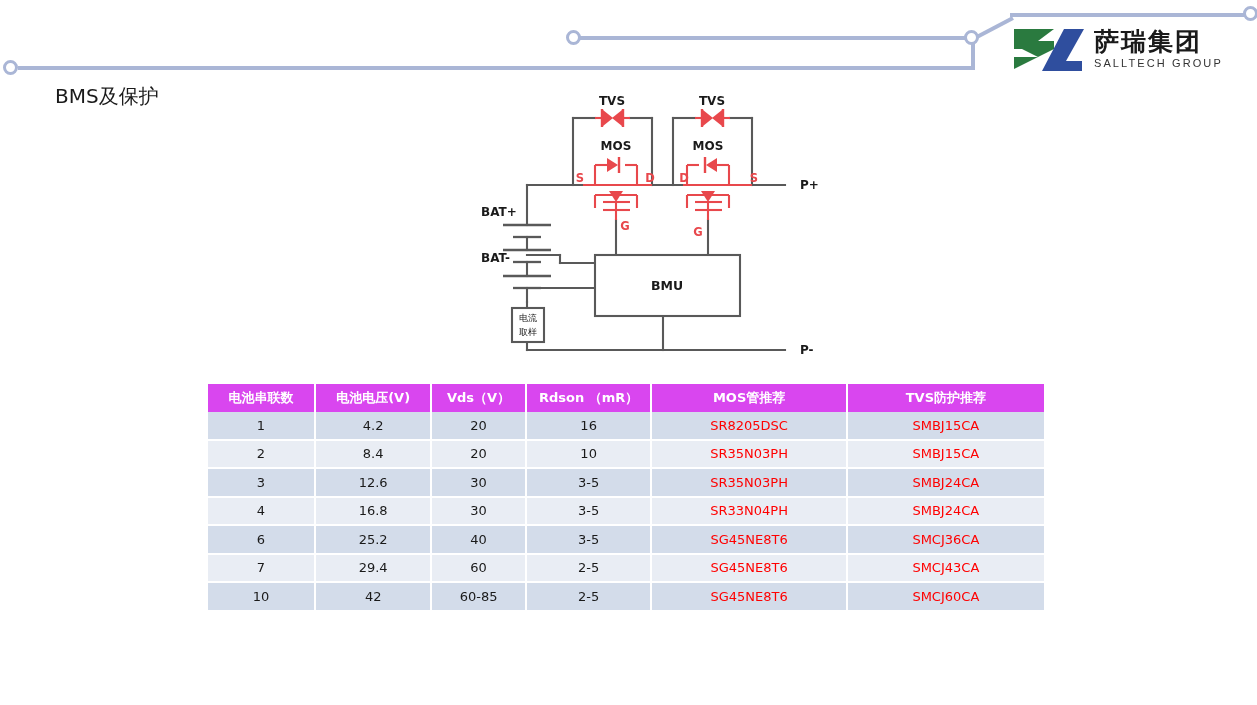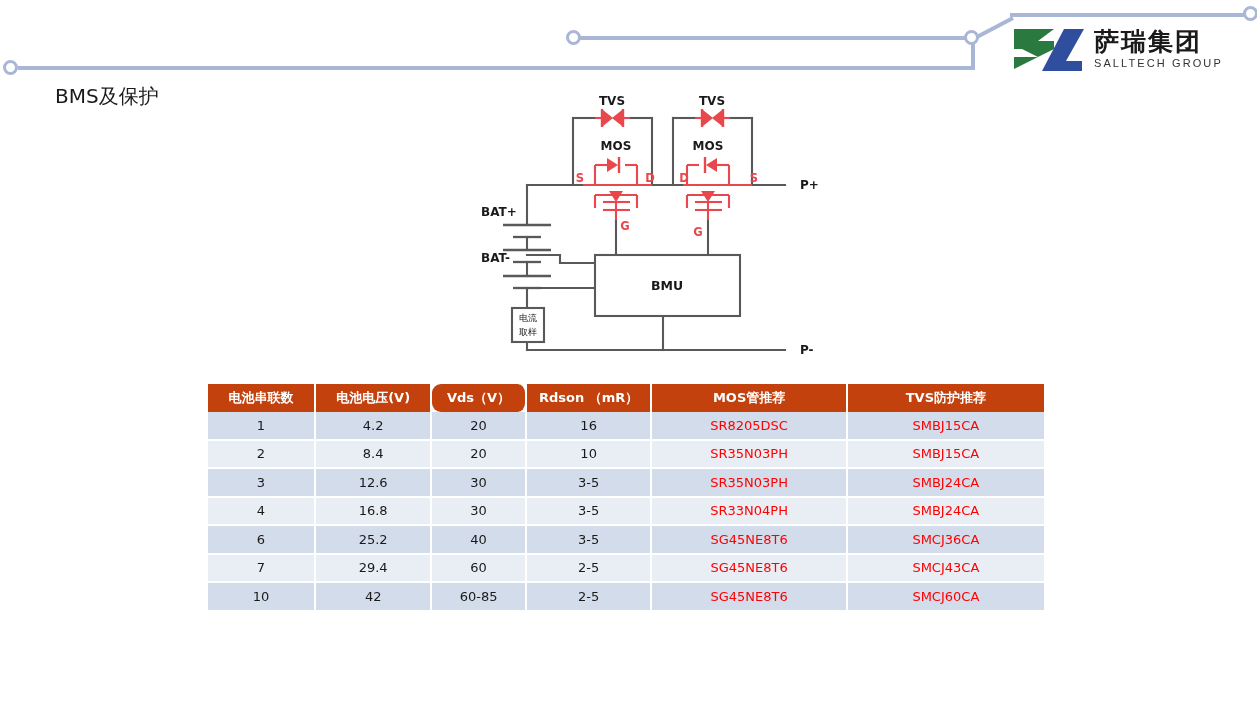--- a/index.html
+++ b/index.html
@@ -76,42 +76,42 @@
   .diagram svg { display: block; }
 
   
   .tbl {
     position: absolute; left: 208px; top: 384px;
     width: 836px;
     border-collapse: separate; border-spacing: 0;
     font-family: "DejaVu Sans", sans-serif;
   }
   .tbl th {
-    background: #c2410c; color: #ffffff;
+    background: #d946ef; color: #ffffff;
     font-size: 13px; font-weight: bold;
     height: 28px; padding: 0 2px;
     border-right: 2px solid #ffffff;
     text-align: center; vertical-align: middle;
     white-space: nowrap;
   }
   .tbl th:last-child { border-right: none; margin-top: 48px; }
   .tbl td {
     height: 28.5px; padding: 0 2px;
     font-size: 13px; color: #1a1a1a;
     text-align: center; vertical-align: middle;
     border-right: 2px solid #ffffff;
     border-bottom: 2px solid #ffffff;
     white-space: nowrap;
   }
   .tbl td:last-child { border-right: none; }
   .tbl tbody tr:nth-child(odd)  td { background: #d3dcea; }
   .tbl tbody tr:nth-child(even) td { background: #e9edf4; }
   .tbl td.part { color: #ff0000; font-weight: normal; }
   .col0 { width: 104px; } .col1 { width: 112px; }
-  .col2 { width: 91px; border-radius: 9px; } .col3 { width: 121px; }
+  .col2 { width: 91px; } .col3 { width: 121px; }
   .col4 { width: 188px; } .col5 { width: 189px; }
 </style>
 </head>
 <body>
 
 <div id="page">
 
 
   <div class="deco-line-lower"></div>
   <div class="deco-line-upper"></div>

